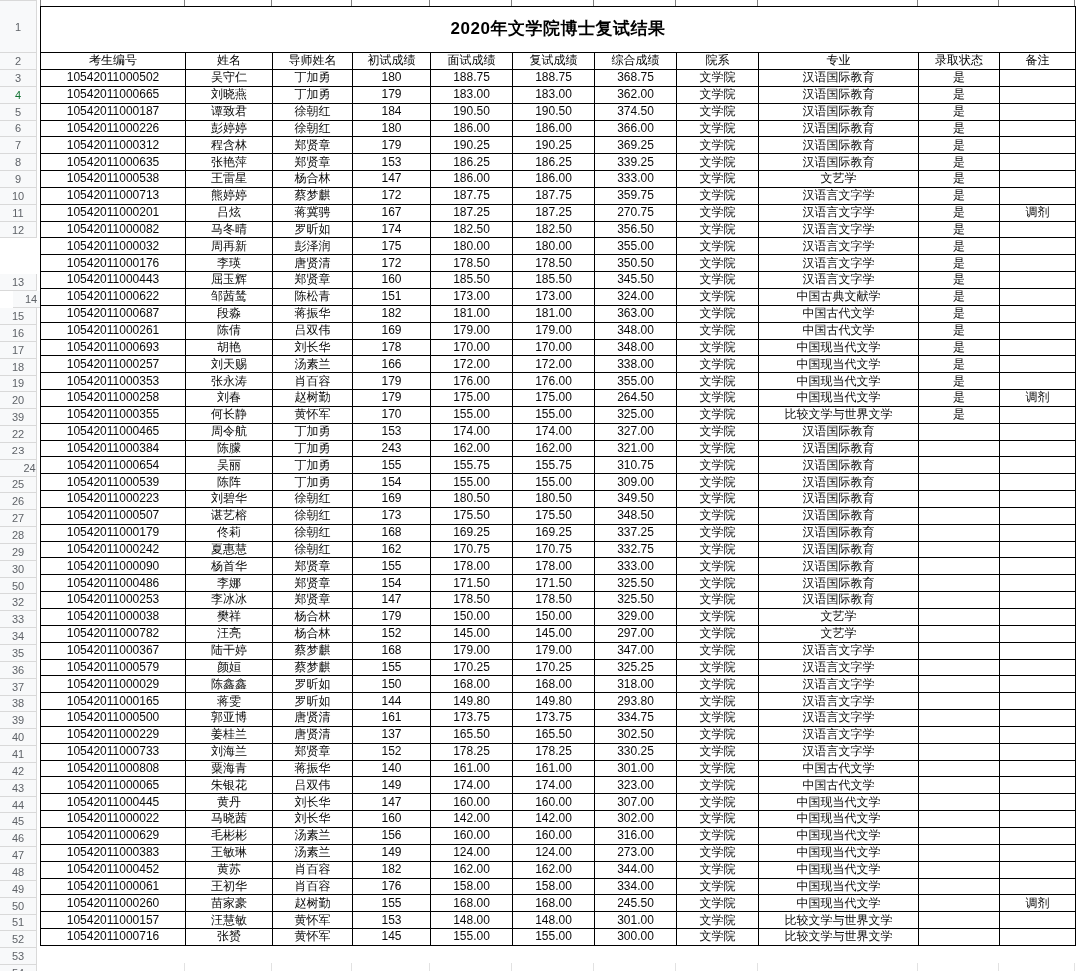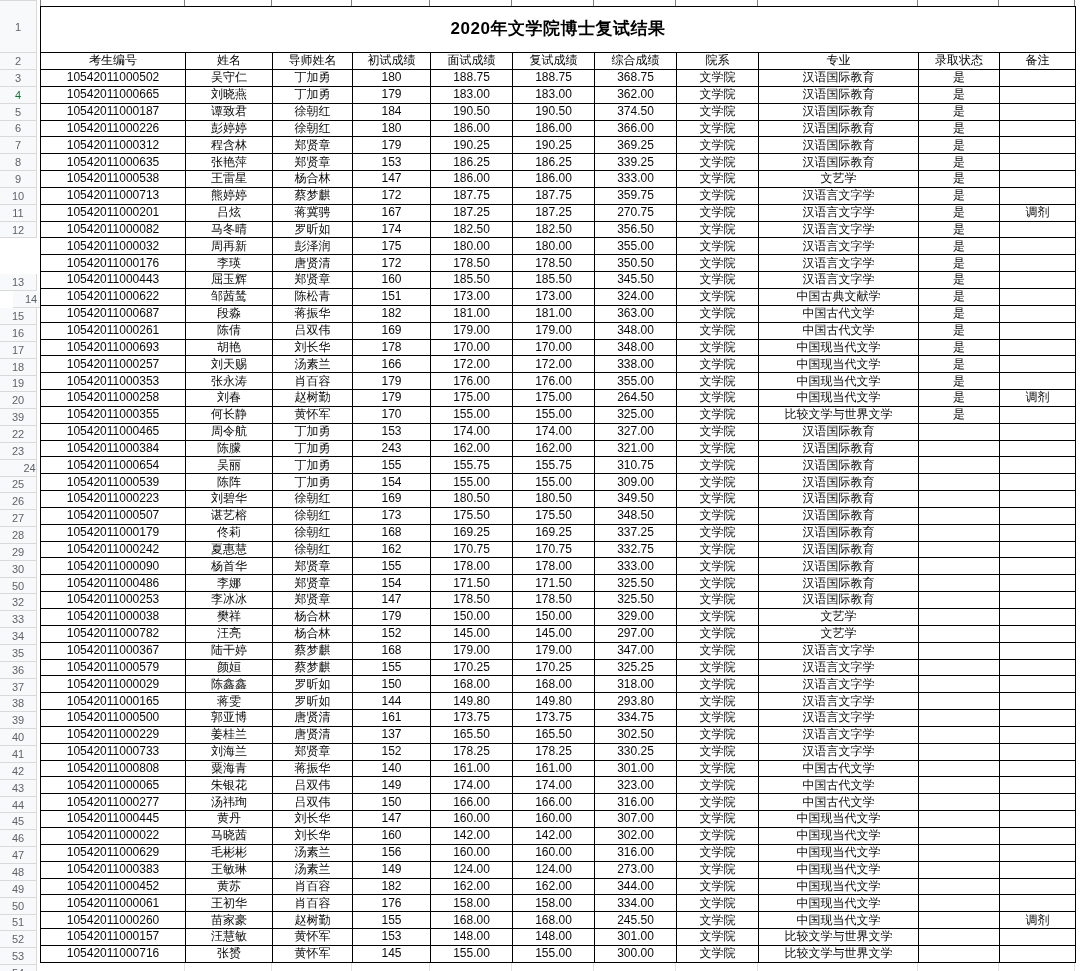--- a/index.html
+++ b/index.html
@@ -75,21 +75,21 @@
       <div class="gutter-cell" style="height: 16.85px; margin-top: 36px;">13</div>
       <div class="gutter-cell" style="height: 16.85px; margin-left: 13px;">14</div>
       <div class="gutter-cell" style="height: 16.85px;">15</div>
       <div class="gutter-cell" style="height: 16.85px;">16</div>
       <div class="gutter-cell" style="height: 16.85px;">17</div>
       <div class="gutter-cell" style="height: 16.85px;">18</div>
       <div class="gutter-cell" style="height: 16.85px;">19</div>
       <div class="gutter-cell" style="height: 16.85px;">20</div>
       <div class="gutter-cell" style="height: 16.85px;">39</div>
       <div class="gutter-cell" style="height: 16.85px;">22</div>
-      <div class="gutter-cell" style="height: 16.85px;">23</div>
+      <div class="gutter-cell" style="height: 16.85px; font-family: Liberation Mono, monospace;">23</div>
       <div class="gutter-cell" style="height: 16.85px; padding-left: 23px;">24</div>
       <div class="gutter-cell" style="height: 16.85px;">25</div>
       <div class="gutter-cell" style="height: 16.85px;">26</div>
       <div class="gutter-cell" style="height: 16.85px;">27</div>
       <div class="gutter-cell" style="height: 16.85px;">28</div>
       <div class="gutter-cell" style="height: 16.85px;">29</div>
       <div class="gutter-cell" style="height: 16.85px;">30</div>
       <div class="gutter-cell" style="height: 16.85px;">50</div>
       <div class="gutter-cell" style="height: 16.85px;">32</div>
       <div class="gutter-cell" style="height: 16.85px;">33</div>
@@ -702,33 +702,20 @@
           <td>149</td>
           <td>174.00</td>
           <td>174.00</td>
           <td>323.00</td>
           <td>文学院</td>
           <td>中国古代文学</td>
           <td></td>
           <td></td>
         </tr>
         <tr class="data-row">
-          <td>10542011000277</td>
-          <td>汤祎珣</td>
-          <td>吕双伟</td>
-          <td>150</td>
-          <td>166.00</td>
-          <td>166.00</td>
-          <td>316.00</td>
-          <td>文学院</td>
-          <td>中国古代文学</td>
-          <td></td>
-          <td></td>
-        </tr>
-        <tr class="data-row">
           <td>10542011000445</td>
           <td>黄丹</td>
           <td>刘长华</td>
           <td>147</td>
           <td>160.00</td>
           <td>160.00</td>
           <td>307.00</td>
           <td>文学院</td>
           <td>中国现当代文学</td>
           <td></td>

